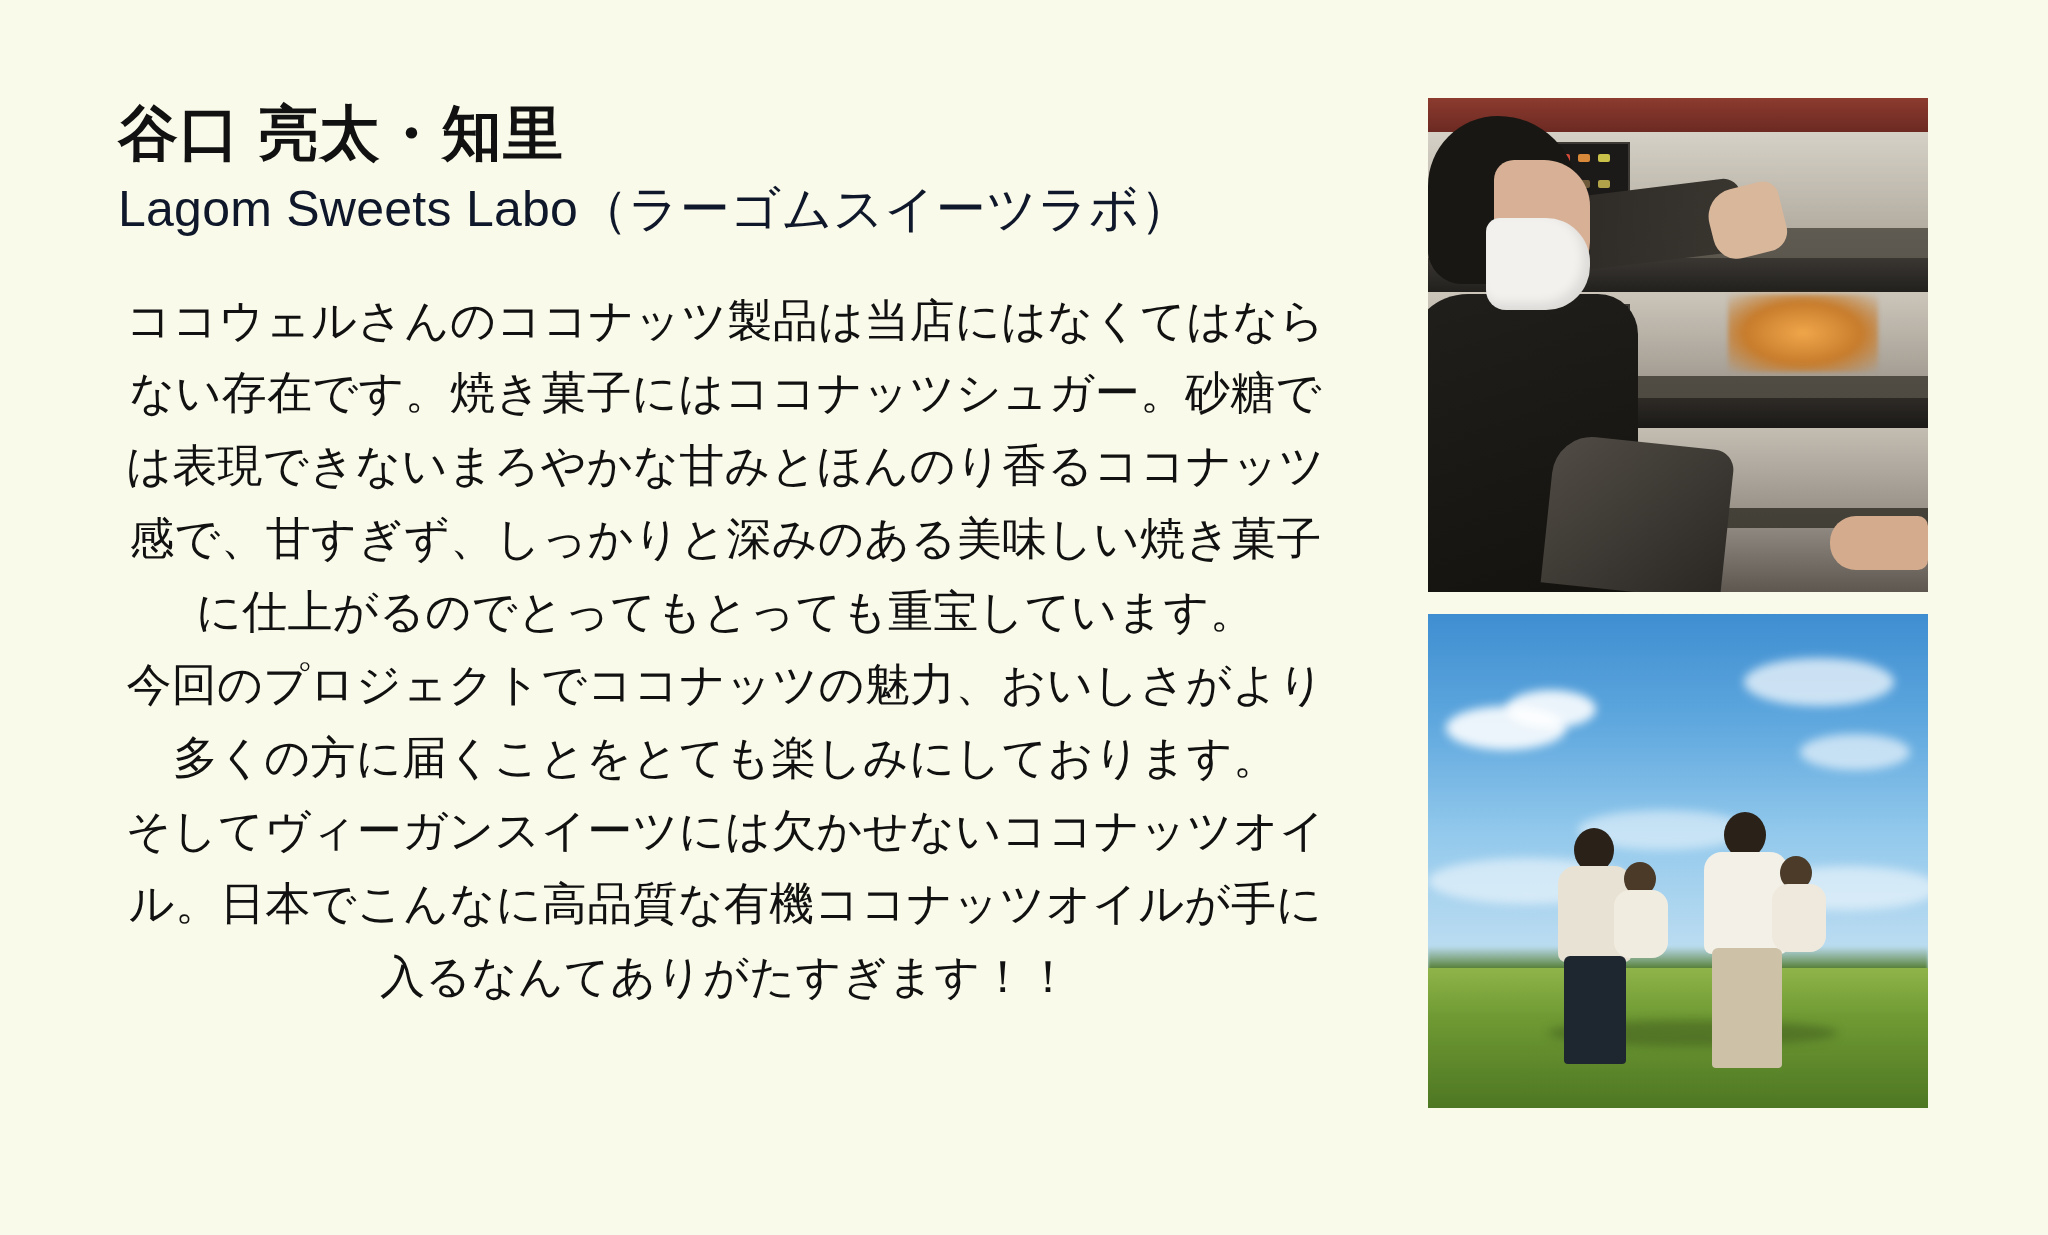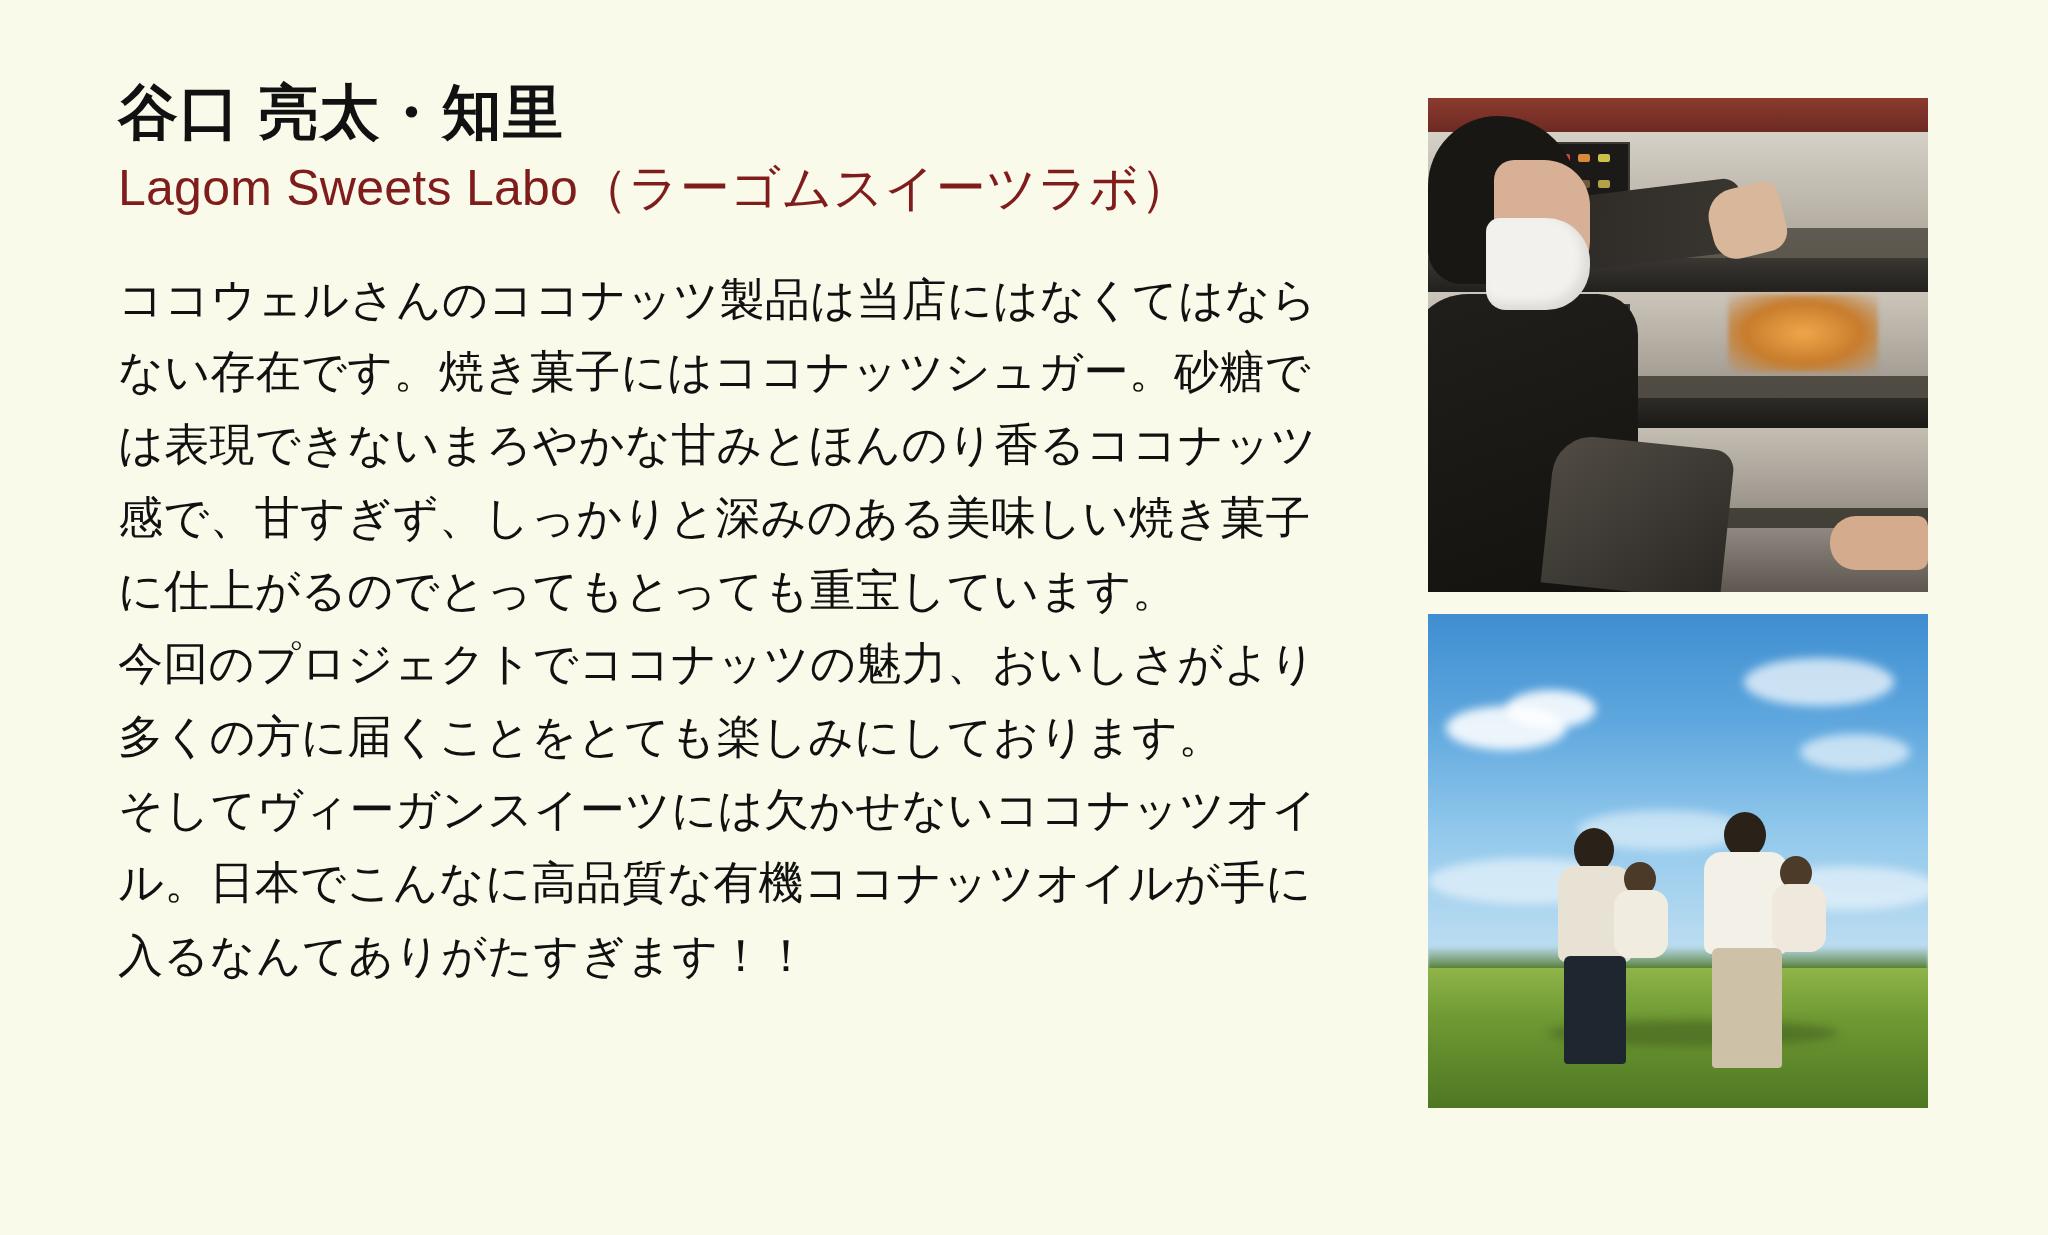--- a/index.html
+++ b/index.html
@@ -31,49 +31,51 @@
     display: flex;
     flex-direction: row;
     align-items: flex-start;
     justify-content: space-between;
   }
 
   
   .text-col {
     width: 1215px;
     flex: 0 0 auto;
+    margin-top: 21px;
   }
 
   .shop-name {
     font-size: 60px;
     font-weight: 700;
     line-height: 1.16;
     letter-spacing: 0.02em;
     color: #111111;
     margin: 0 0 10px 0;
     white-space: nowrap;
   }
 
   .shop-sub {
     font-size: 50px;
     font-weight: 400;
     line-height: 1.2;
     letter-spacing: 0.005em;
-    color: #7f1d1d;
+    color: #0f172a;
     margin: 0 0 46px 0;
     white-space: nowrap;
   }
 
   .body-text {
     font-size: 45px;
     font-weight: 400;
     line-height: 1.62;
     letter-spacing: 0.005em;
     color: #111111;
     margin: 0;
+    text-align: center;
   }
   .body-text p {
     margin: 0;
   }
 
   
   .photo-col {
     width: 500px;
     flex: 0 0 auto;
     display: flex;

